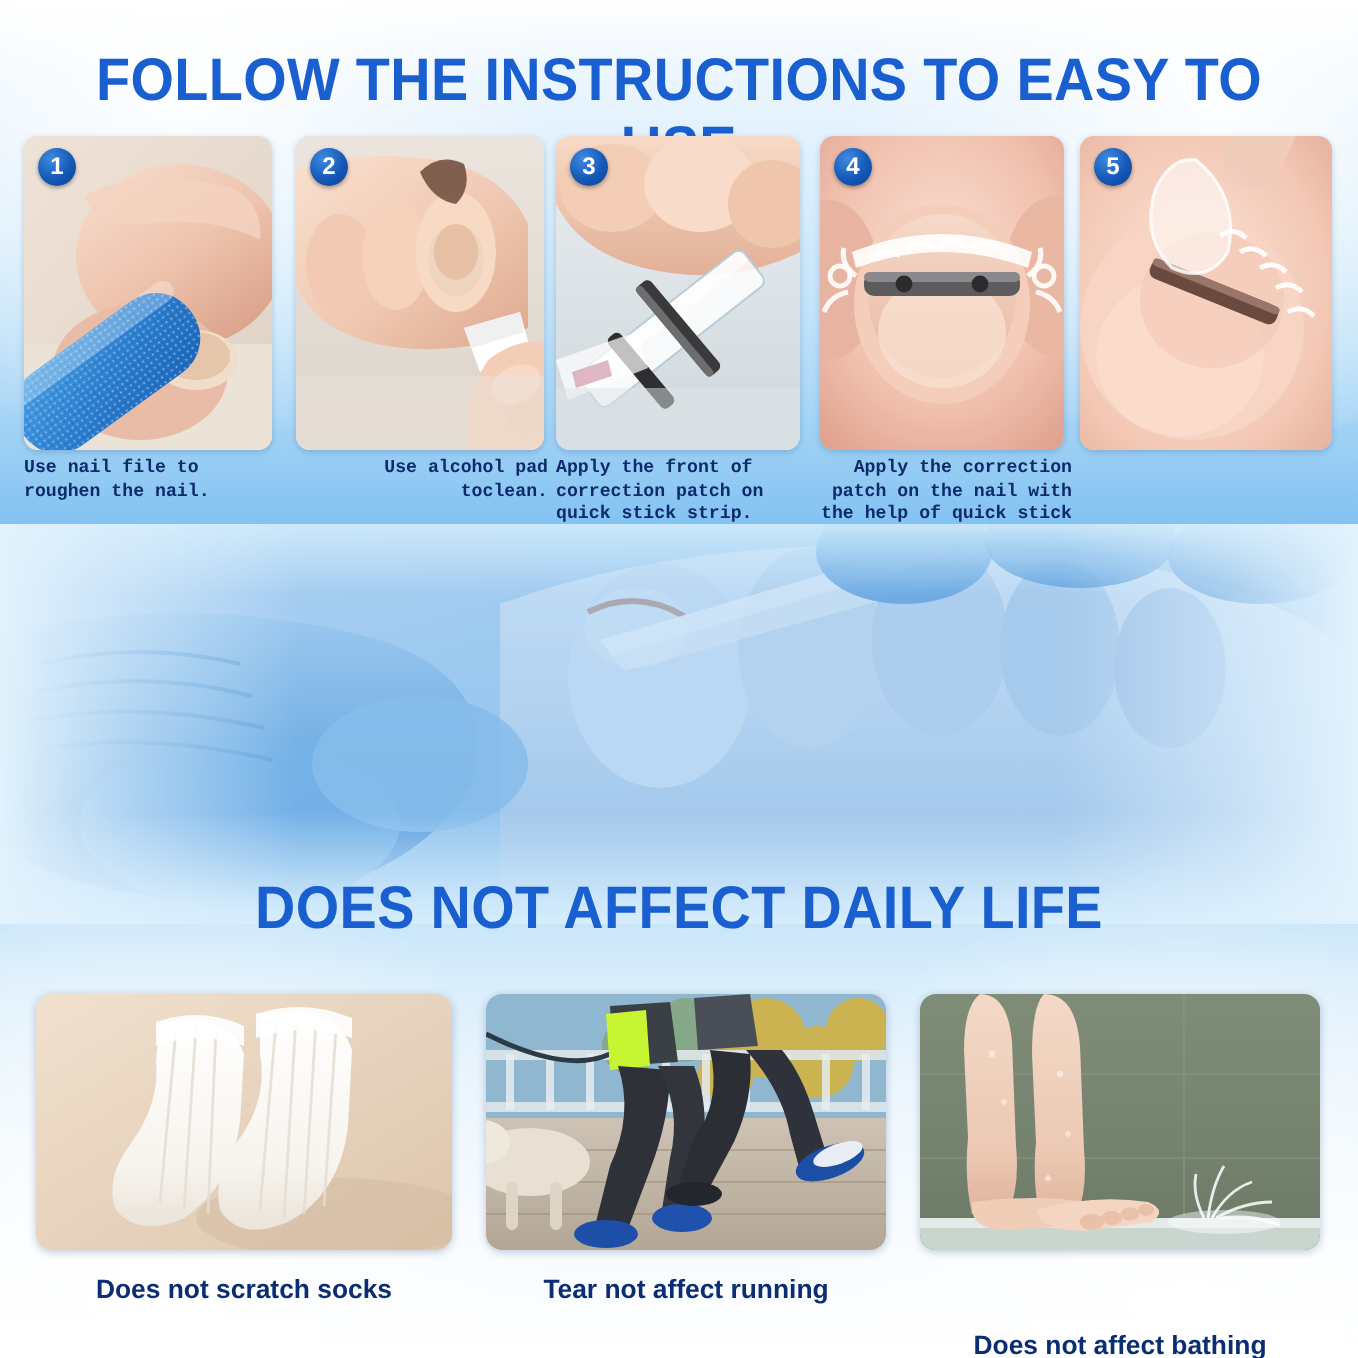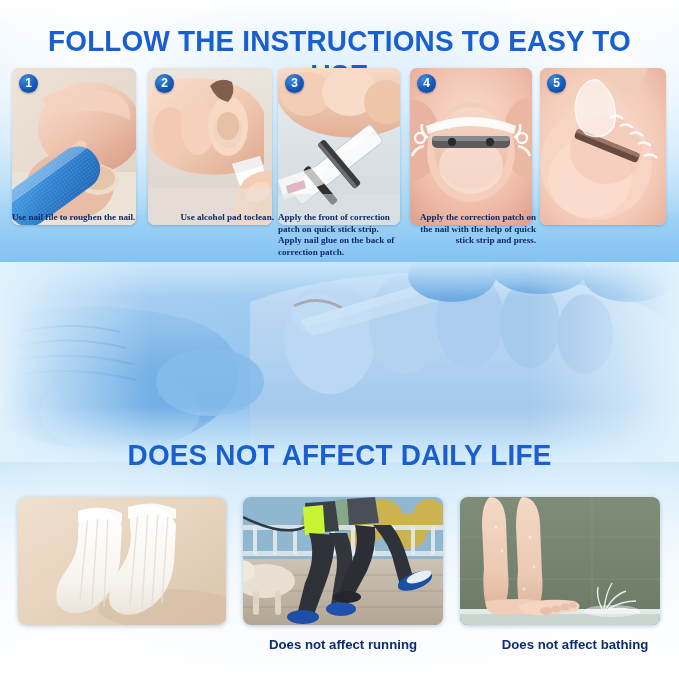--- a/index.html
+++ b/index.html
@@ -46,22 +46,22 @@
     background:#dfe9f0;
   }
   .badge{
     position:absolute;left:7px;top:6px;width:19px;height:19px;border-radius:50%;
     background:radial-gradient(circle at 35% 28%,#3f8ae0 0%,#1559b8 55%,#0f3f92 100%);
     color:#fff;font-size:12px;font-weight:700;line-height:19px;text-align:center;
     box-shadow:0 1px 2px rgba(0,0,0,.35);z-index:6;
     font-family:"Liberation Sans",sans-serif;
   }
   .cap{
-    position:absolute;top:144px;color:#0d2a6b;font-size:9.1px;line-height:11.6px;
-    font-weight:700;font-family:Liberation Serif, serif;
+    position:absolute;top:160px;color:#0d2a6b;font-size:9.1px;line-height:11.6px;
+    font-weight:700;font-family:Liberation Mono, monospace;
   }
 
   
   .sc{position:absolute;inset:0;}
 
   
   .hero{position:absolute;left:0;top:262px;width:679px;height:200px;overflow:hidden;}
   .hero-img{position:absolute;inset:0;}
   .hero-fade{
     position:absolute;inset:0;
@@ -523,16 +523,17 @@
           <circle cx="36" cy="30" r="1.6"></circle>
             <circle cx="42" cy="54" r="1.4"></circle>
           <circle cx="70" cy="40" r="1.6"></circle>
             <circle cx="74" cy="70" r="1.4"></circle>
           <circle cx="64" cy="92" r="1.5"></circle>
         </g>
       </svg>
     </div>
   </div>
 
-  <div class="bcap" style="left:243px;width:200px;">Does not affect running</div>
-  <div class="bcap" style="left:475px;width:200px;">Does not affect bathing</div>
+  <div class="bcap" style="left:18px;width:208px;">Does not scratch socks</div>
+  <div class="bcap" style="left:243px;width:200px;">Tear not affect running</div>
+  <div class="bcap" style="left:460px;width:200px;margin-top:28px;">Does not affect bathing</div>
 
 </div>
 
 </body></html>

